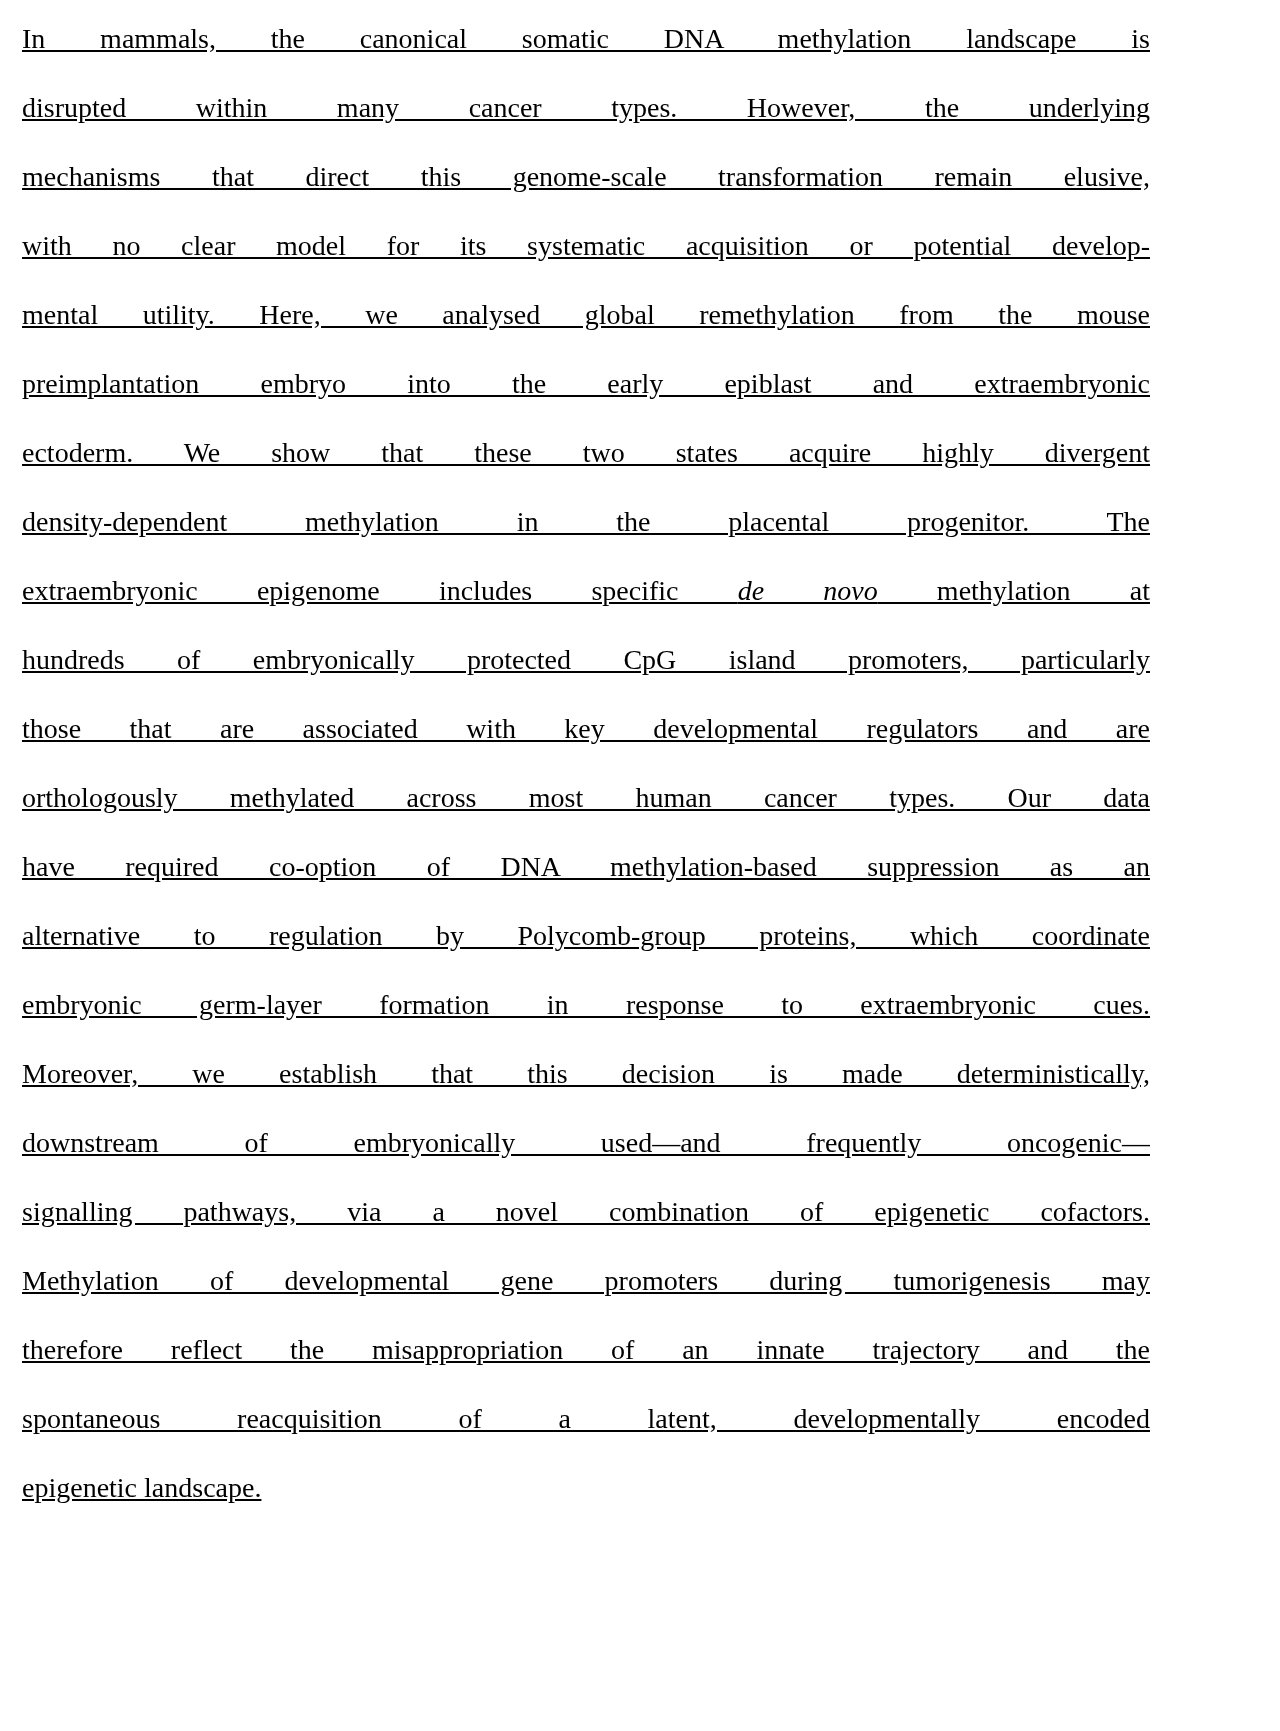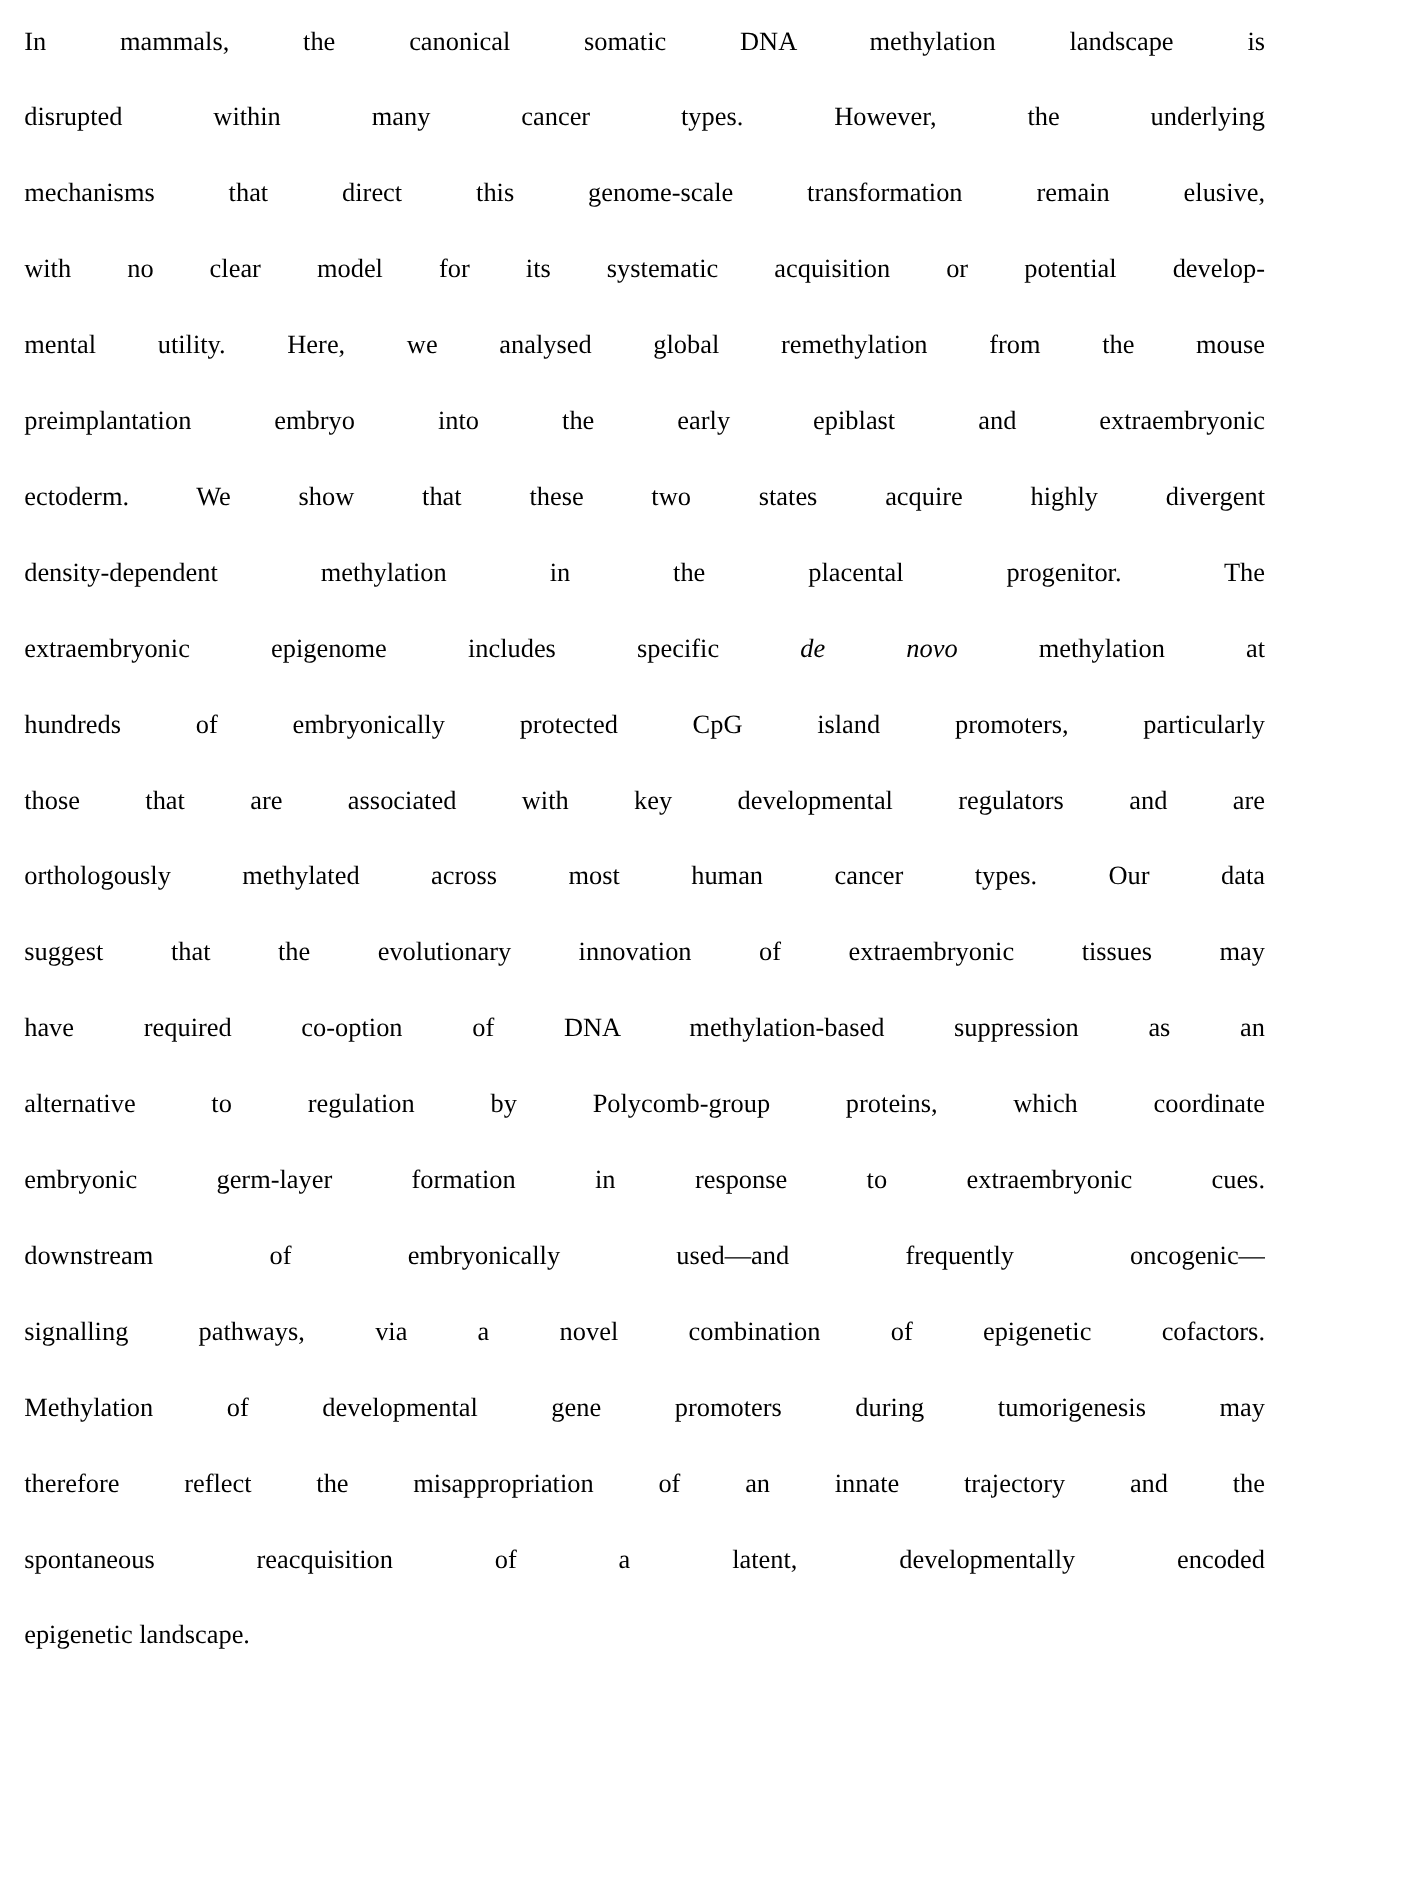--- a/index.html
+++ b/index.html
@@ -13,26 +13,27 @@
     overflow: hidden;
     font-family: "Liberation Serif", "DejaVu Serif", serif;
     color: #000000;
   }
   .abstract {
     box-sizing: content-box;
     padding: 4px 0 0 22px;
     width: 1128px;
   }
   .line {
-    font-size: 24px;
+    font-size: 28px;
     line-height: 69px;
     height: 69px;
     overflow: hidden;
     white-space: normal;
     text-align: left;
+    text-decoration: underline;
   }
   .line.justified {
     text-align: justify;
     text-align-last: justify;
   }
   .line .italic {
     font-style: italic;
   }
 </style>
 </head>
@@ -44,23 +45,23 @@
     <div class="line justified"><span>mechanisms that direct this genome-scale transformation remain elusive,</span></div>
     <div class="line justified"><span>with no clear model for its systematic acquisition or potential develop-</span></div>
     <div class="line justified"><span>mental utility. Here, we analysed global remethylation from the mouse</span></div>
     <div class="line justified"><span>preimplantation embryo into the early epiblast and extraembryonic</span></div>
     <div class="line justified"><span>ectoderm. We show that these two states acquire highly divergent</span></div>
     <div class="line justified"><span>density-dependent methylation in the placental progenitor. The</span></div>
     <div class="line justified"><span>extraembryonic epigenome includes specific </span><span class="italic">de novo</span><span> methylation at</span></div>
     <div class="line justified"><span>hundreds of embryonically protected CpG island promoters, particularly</span></div>
     <div class="line justified"><span>those that are associated with key developmental regulators and are</span></div>
     <div class="line justified"><span>orthologously methylated across most human cancer types. Our data</span></div>
-    <div class="line justified"><span>suggest that the evolutionary innovation of extraembryonic tissues may</span></div>
     <div class="line justified"><span>have required co-option of DNA methylation-based suppression as an</span></div>
     <div class="line justified"><span>alternative to regulation by Polycomb-group proteins, which coordinate</span></div>
     <div class="line justified"><span>embryonic germ-layer formation in response to extraembryonic cues.</span></div>
+    <div class="line justified"><span>Moreover, we establish that this decision is made deterministically,</span></div>
     <div class="line justified"><span>downstream of embryonically used—and frequently oncogenic—</span></div>
     <div class="line justified"><span>signalling pathways, via a novel combination of epigenetic cofactors.</span></div>
     <div class="line justified"><span>Methylation of developmental gene promoters during tumorigenesis may</span></div>
     <div class="line justified"><span>therefore reflect the misappropriation of an innate trajectory and the</span></div>
     <div class="line justified"><span>spontaneous reacquisition of a latent, developmentally encoded</span></div>
     <div class="line"><span>epigenetic landscape.</span></div>
   </div>
 
 </body></html>

